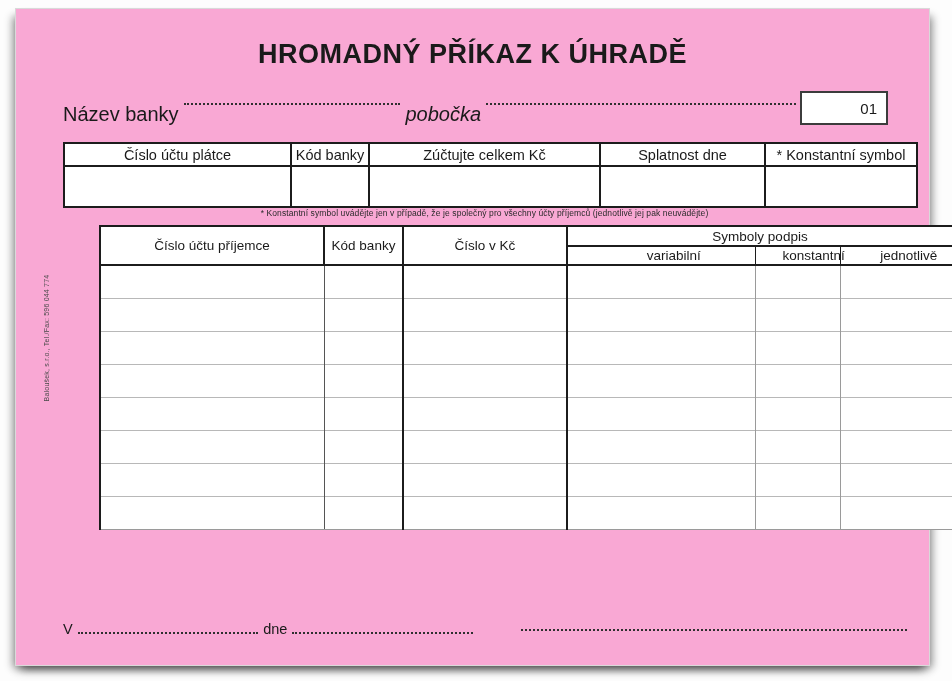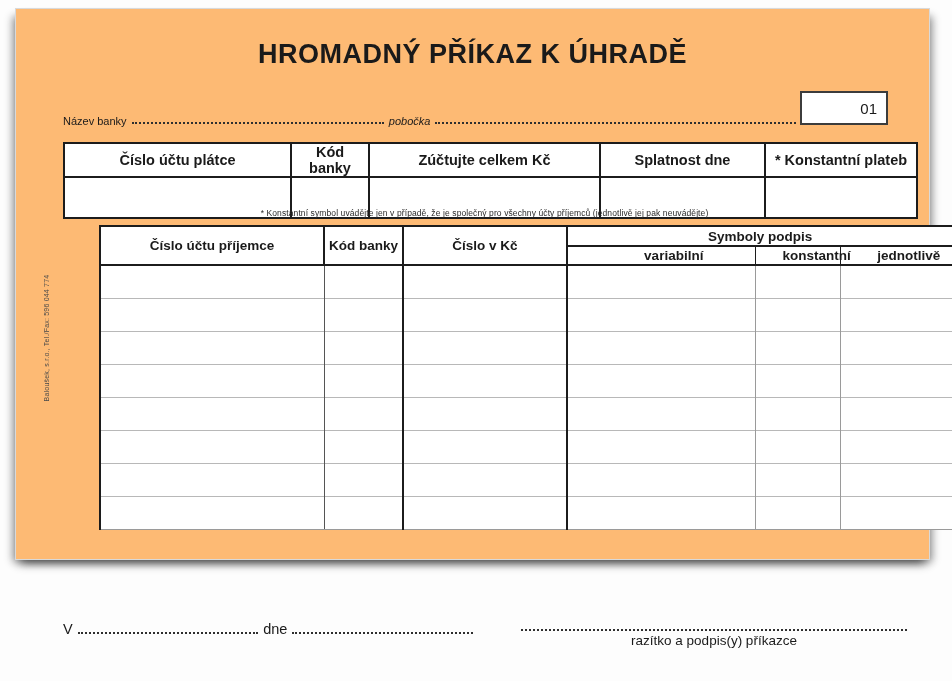--- a/index.html
+++ b/index.html
@@ -1,49 +1,49 @@
 <!DOCTYPE html>
 <html><head>
 <meta charset="utf-8">
 <style>
   * { box-sizing: border-box; margin: 0; padding: 0; }
   html,body { width: 952px; height: 681px; overflow: hidden; background:#fdfdfd;
               font-family: "Liberation Sans", sans-serif; color:#1a1a1a; }
 
   .paper {
-    position:absolute; left:15px; top:8px; width:915px; height:552px;
-    background:#fdba74; border:1px solid #d9d9d9;
+    position:absolute; left:15px; top:8px; width:915px; height:658px;
+    background:#f9a8d4; border:1px solid #d9d9d9;
     box-shadow: 0 7px 9px -3px rgba(0,0,0,.45),
                 -6px 5px 8px -3px rgba(0,0,0,.30),
                  6px 5px 8px -3px rgba(0,0,0,.30);
   }
 
   .title {
     position:absolute; top:30px; left:0; right:0; text-align:center;
     font-size:27px; font-weight:bold; letter-spacing:.5px;
   }
 
   .code-box {
     position:absolute; left:784px; top:82px; width:88px; height:34px;
     border:2px solid #3c3c3c; background:#fff;
     display:flex; align-items:center; justify-content:flex-end;
     padding-right:9px; font-size:15px;
   }
 
   .bank-line {
     position:absolute; left:47px; top:94px; width:733px; height:24px;
-    display:flex; align-items:flex-end; font-size:11px;
+    display:flex; align-items:flex-start; font-size:20px;
   }
   .bank-line .lbl { padding:0 5px 0 0; }
   .bank-line .lbl2 { padding:0 5px;font-style:italic; }
   .dots { border-bottom:2px dotted #2f2f2f; margin-bottom:3px; height:1px; }
   .grow1 { flex:1; } .grow143 { flex:1.43; }
 
   table { border-collapse:collapse; table-layout:fixed; width:853px; background:#fff; }
-  th { font-weight:bold; }
+  th { font-weight:normal; }
 
   .payer { position:absolute; left:47px; top:133px; }
   .payer th { border:2px solid #1c1c1c; height:23px; font-size:14.5px; padding:0 3px; }
   .payer td { border:2px solid #1c1c1c; height:41px; }
 
   .payer-note {
     position:absolute; left:47px; top:199px; width:843px;
     text-align:center; font-size:8.5px; color:#2a2a2a; letter-spacing:.1px;
   }
 
@@ -103,21 +103,21 @@
         <col style="width:231px">
       <col style="width:165px">
         <col style="width:152px">
     </colgroup>
     <thead>
       <tr>
         <th>Číslo účtu plátce</th>
         <th>Kód banky</th>
         <th>Zúčtujte celkem Kč</th>
         <th>Splatnost dne</th>
-        <th>* Konstantní plateb</th>
+        <th>* Konstantní symbol</th>
       </tr>
     </thead>
     <tbody>
       <tr>
         <td></td>
         <td></td>
         <td></td>
         <td></td>
         <td></td>
       </tr>
@@ -220,16 +220,15 @@
 
   <div class="footer-left">
     <span class="lbl">V</span>
     <span class="dots grow1"></span>
     <span class="lbl2">dne</span>
     <span class="dots grow1"></span>
   </div>
 
   <div class="footer-right">
     <div class="sig-line"></div>
-    <div class="sig-label">razítko a podpis(y) příkazce</div>
   </div>
 
 </div>
 
 </body></html>

